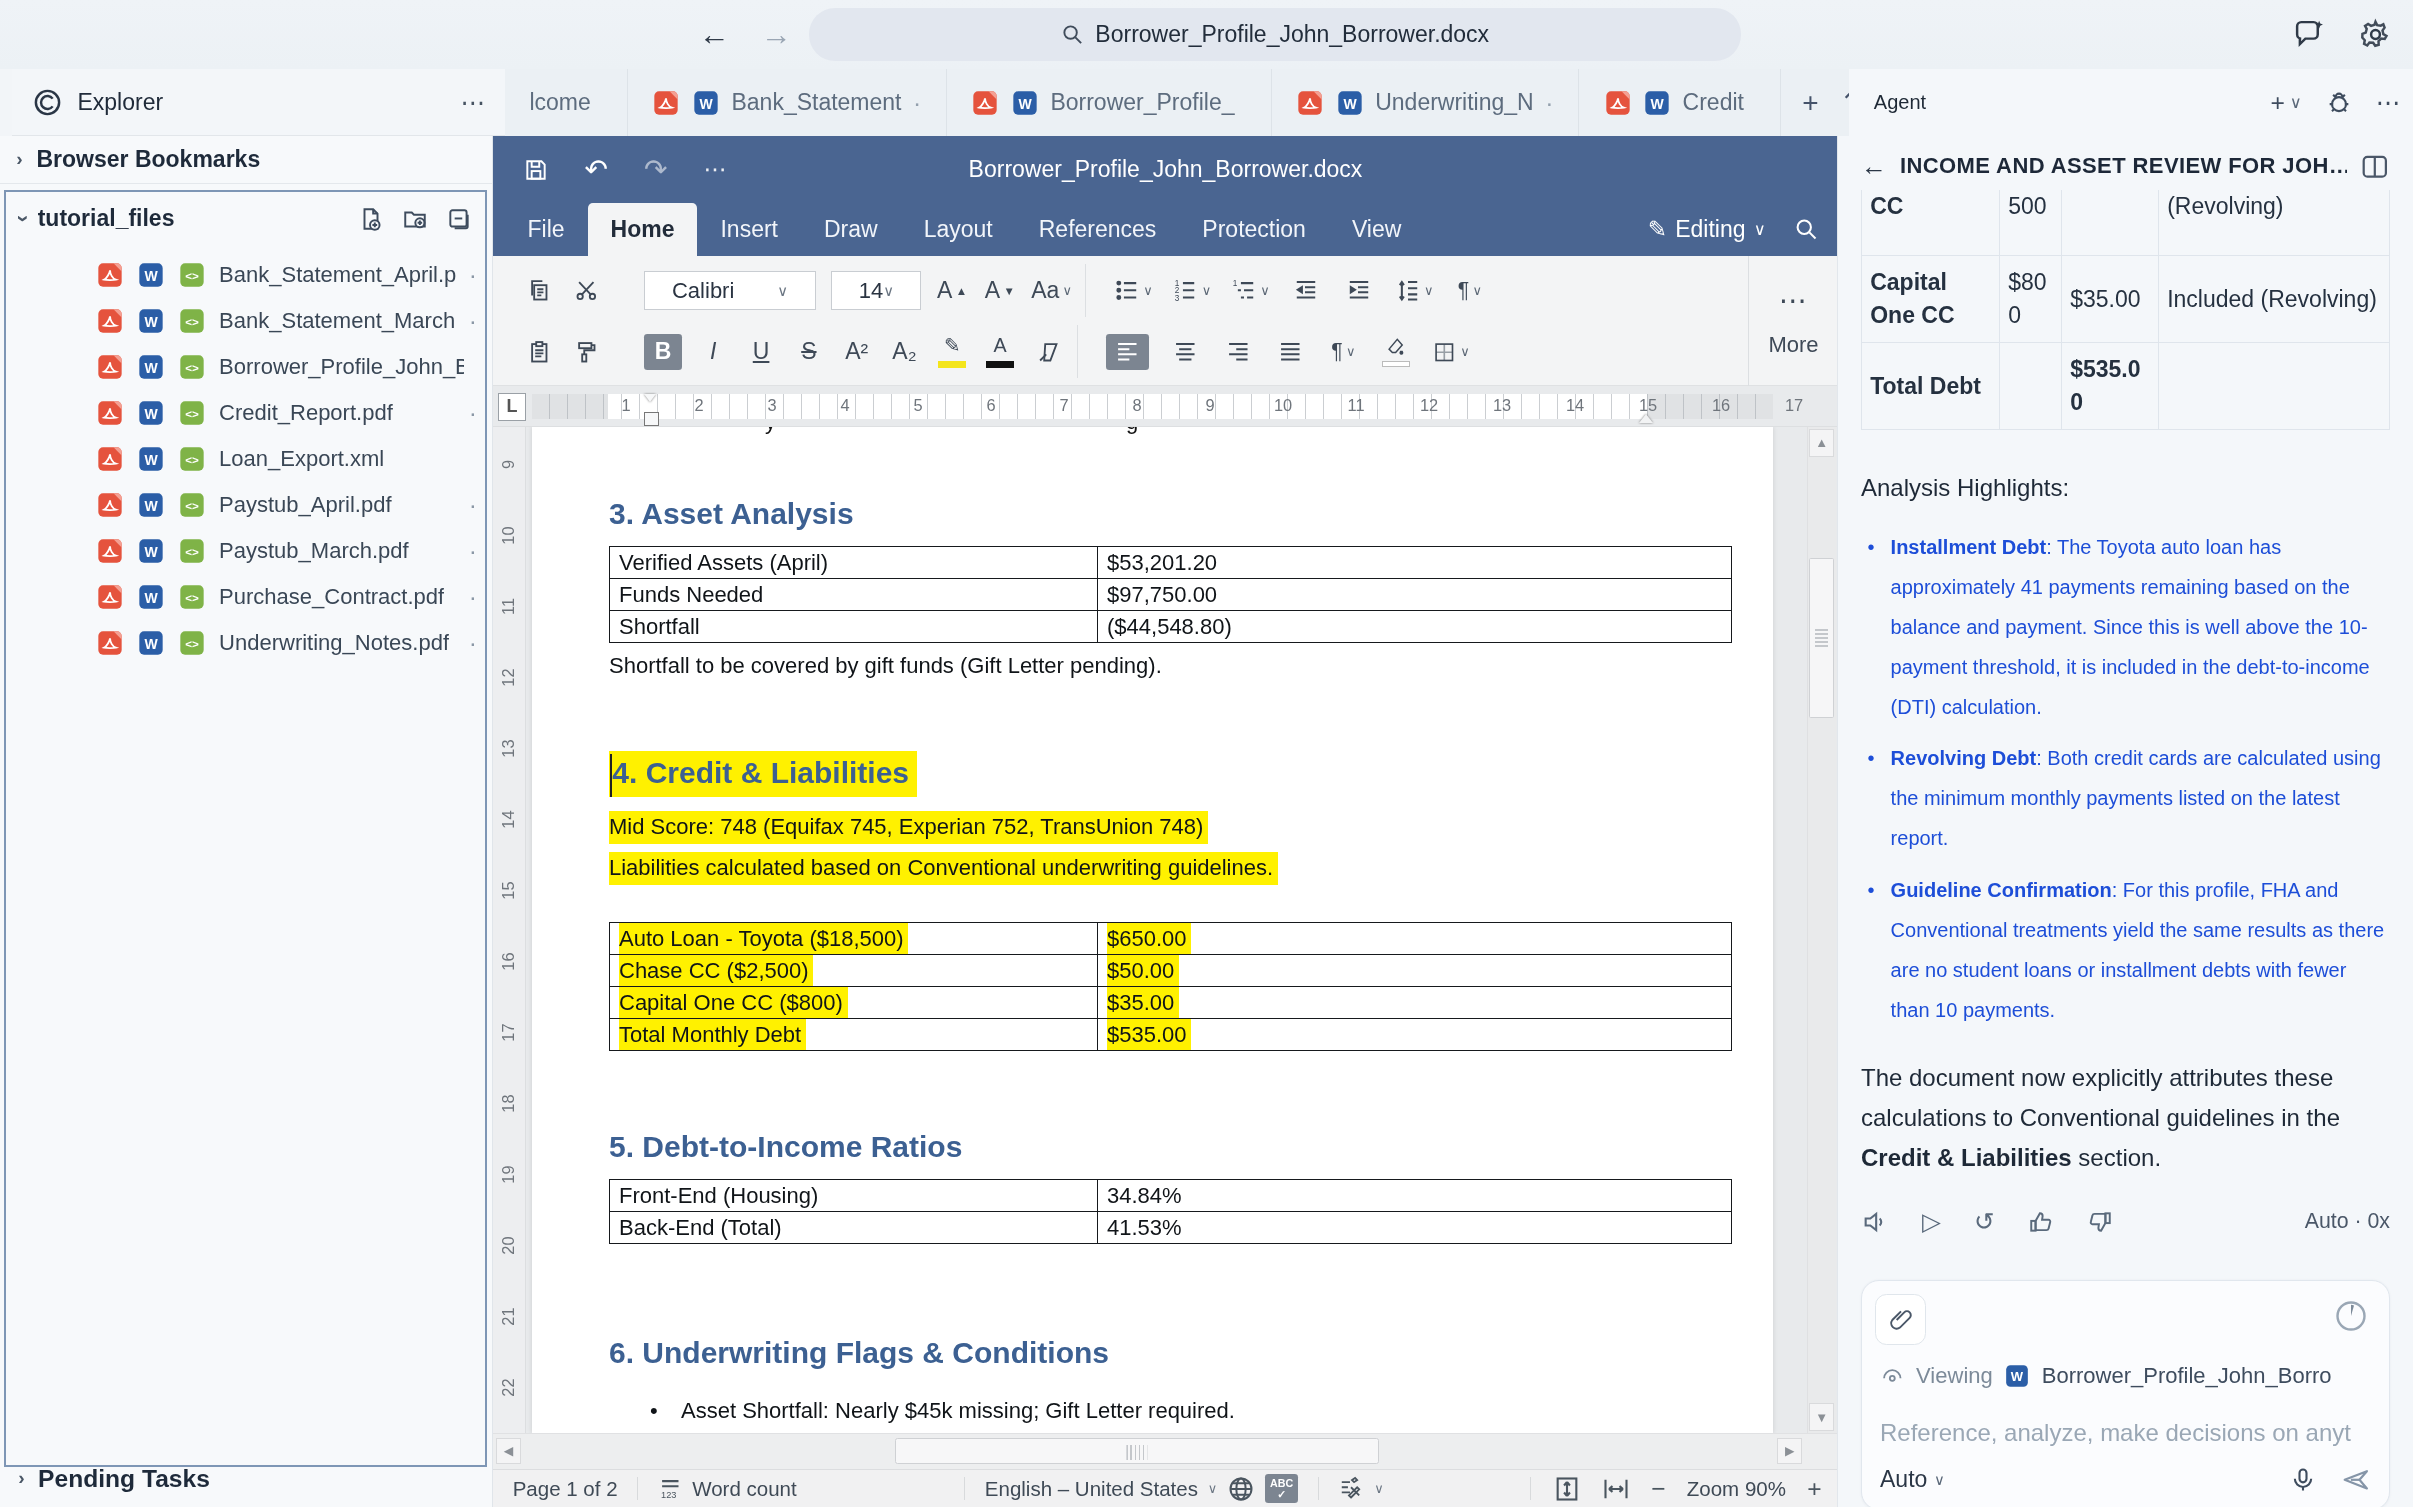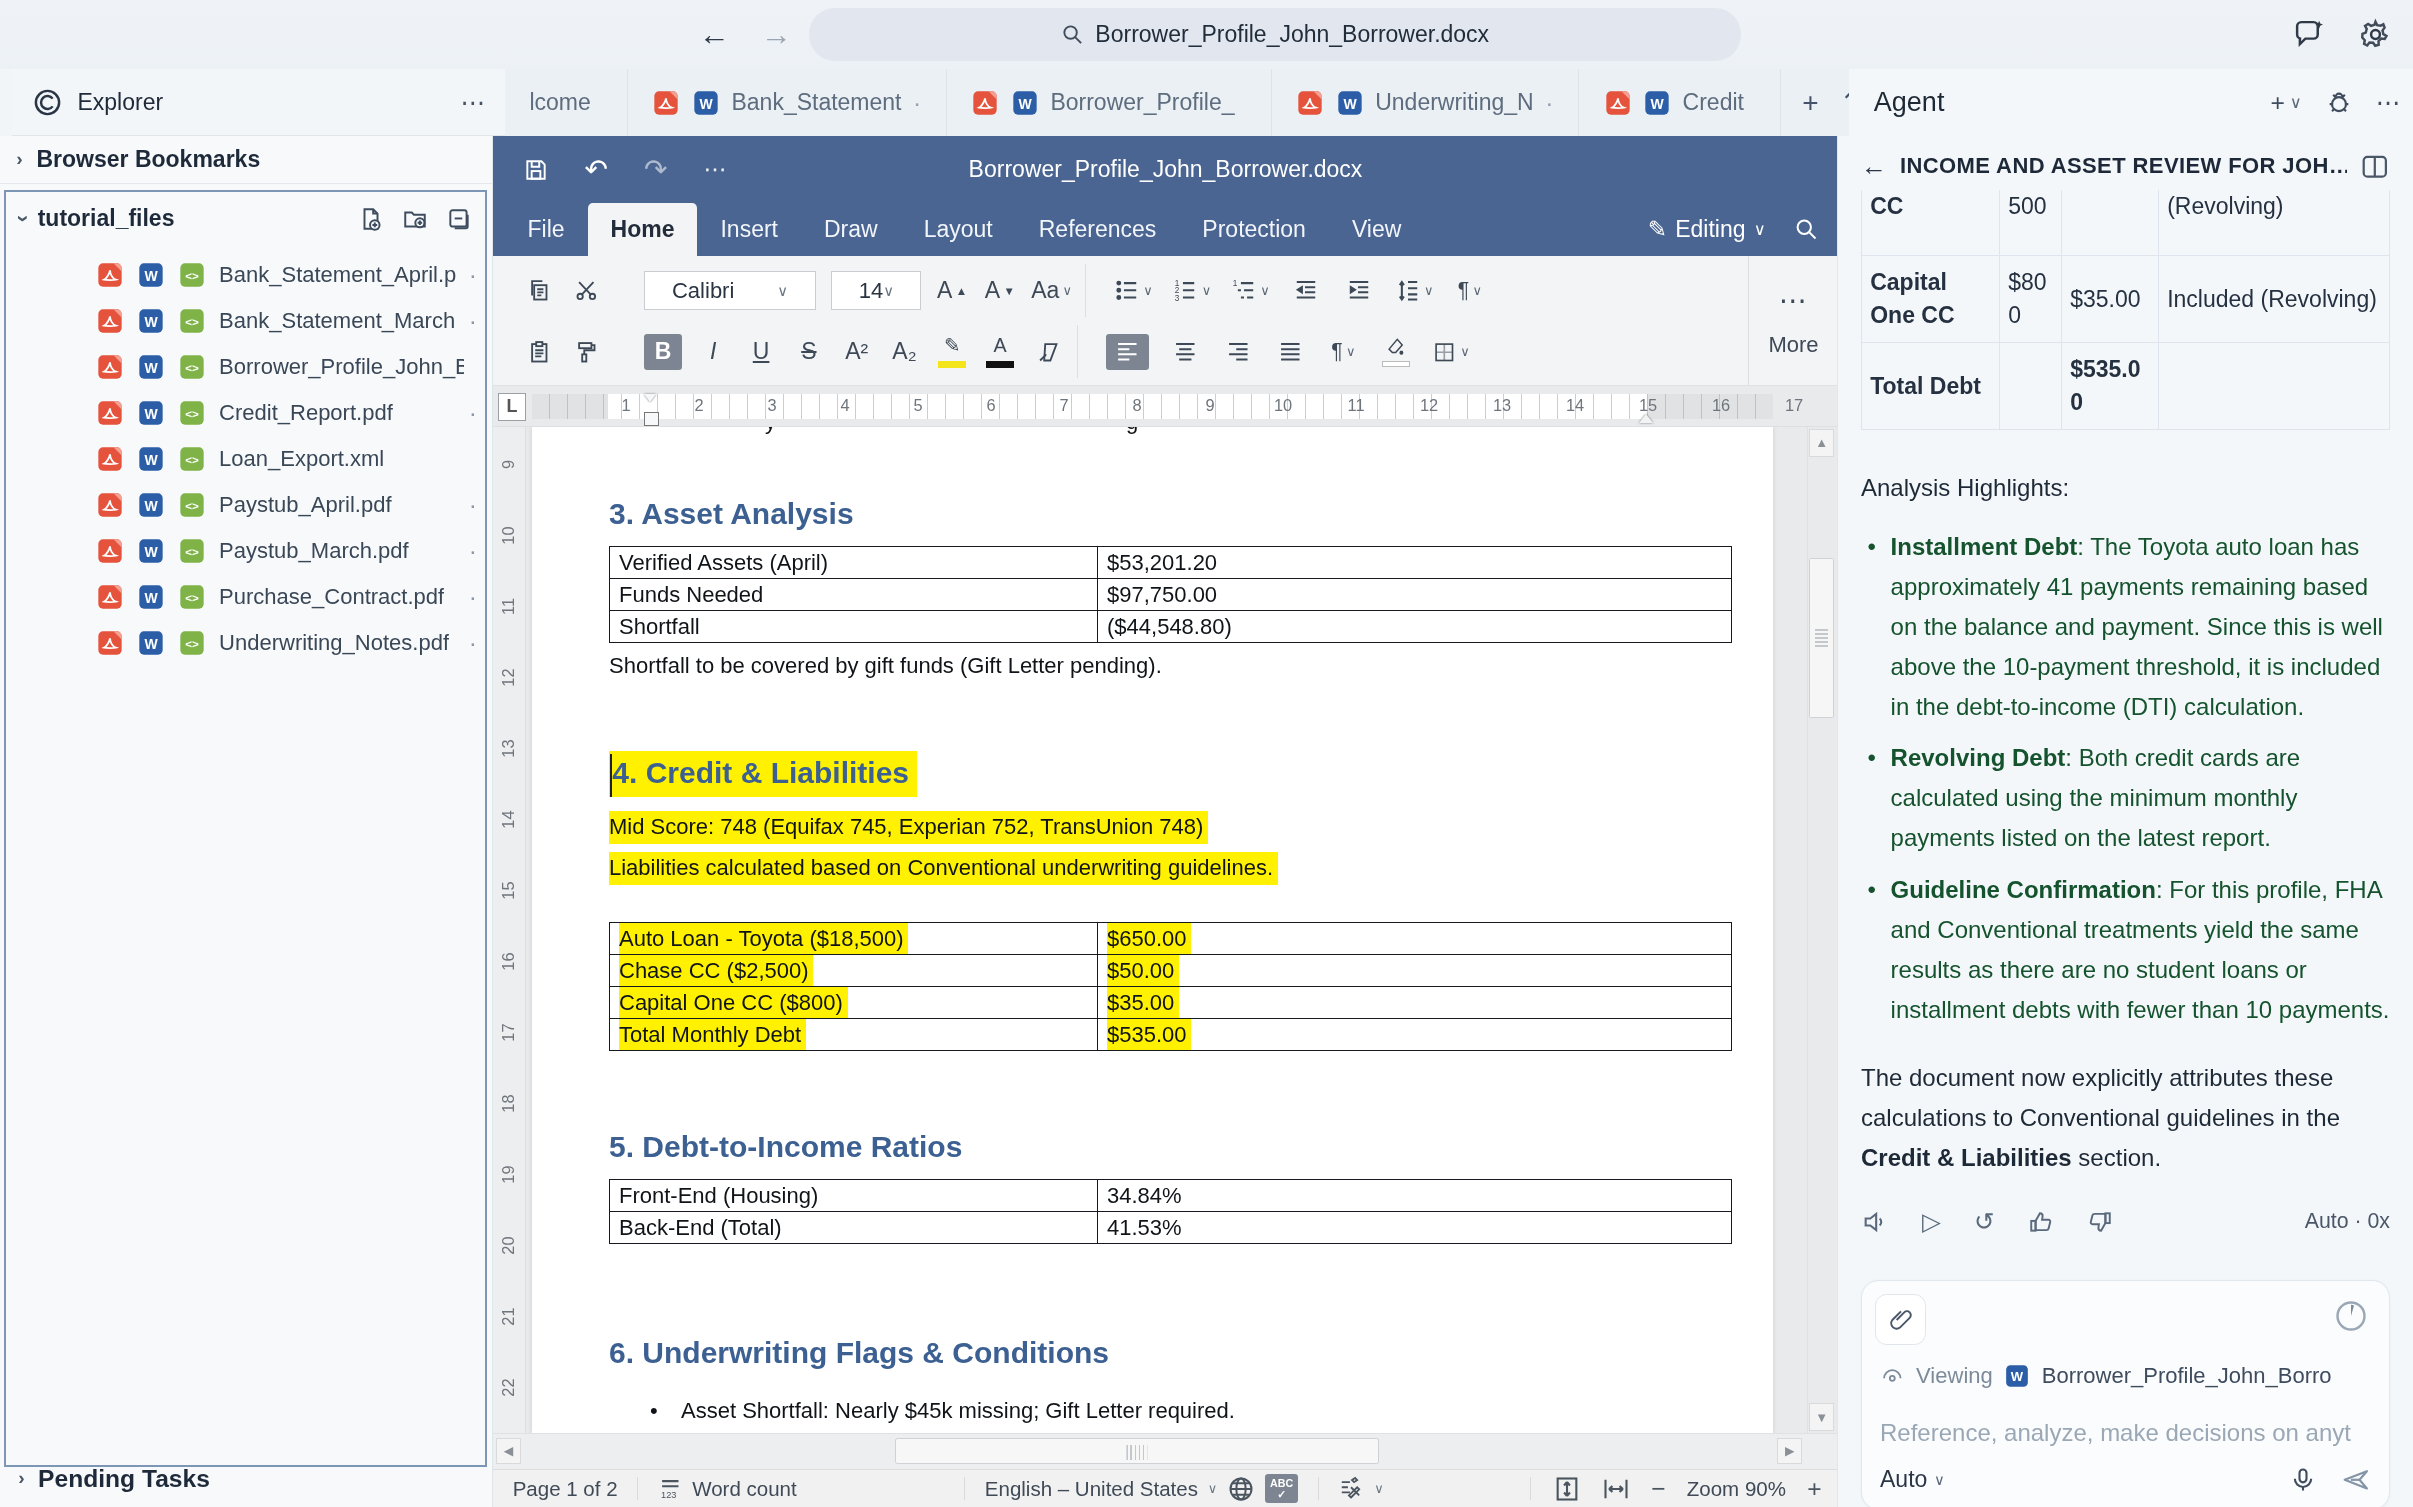--- a/index.html
+++ b/index.html
@@ -18,21 +18,21 @@
   
   .band { position:absolute; left:12px; top:69px; width:2413px; height:67px; display:flex; }
   .explorer-head { width:493px; height:67px; background:#F3F6F9; border-bottom:0.8px solid #E2E6EA; display:flex; align-items:center; padding:0 19.7px; gap:14.8px; }
   .explorer-title { font-size:23px; color:#202B3A; }
   .explorer-dots { margin-left:auto; font-size:24.6px; color:#465362; }
   .tabstrip { width:1345px; height:67px; background:#EBF0F4; display:flex; align-items:stretch; overflow:hidden; }
   .tab { display:flex; align-items:center; gap:11.5px; padding:0 24.6px; font-size:23px; color:#5D6C7E; border-right:0.8px solid #DDE3E8; white-space:nowrap; position:relative; }
   .tab .tdot { color:#93A0AD; font-size:24.6px; }
   .tab-extras { display:flex; align-items:center; gap:24.6px; padding:0 21.3px; color:#45536A; font-size:28px; }
   .agent-head { width:576px; height:67px; background:#F4F7FA; display:flex; align-items:center; padding:0 24.6px; gap:21.3px; }
-  .agent-title { font-size:27px; color:#1E2936;text-align:right; }
+  .agent-title { font-size:20px; color:#1E2936;text-align:right; }
   .agent-head-icons { margin-left:auto; display:flex; align-items:center; gap:23px; color:#3E4C5E; font-size:24.6px; }
   .plusdd { display:flex; align-items:center; gap:4.9px; }
   .plusdd .chev { font-size:16.4px; color:#5A6879; }
 
   
   .sidebar { position:absolute; left:0; top:136px; width:493px; height:1371px; background:#F7F9FB; border-right:0.8px solid #E0E5EA; }
   .bm-row { height:48px; display:flex; align-items:center; gap:13px; padding:0 16.4px; font-weight:bold; font-size:23px; color:#1E2A3A; border-bottom:0.8px solid #E4E8EC; }
   .chev-r { font-size:21.3px; color:#4A5766; transform:scale(.9); }
   .files-panel { position:absolute; left:4.1px; top:54px; width:483px; height:1277px; border:2.5px solid #7E96B5; background:#F7F9FB; }
   .tf-head { height:53px; display:flex; align-items:center; gap:11.5px; padding:0 13px; font-weight:bold; font-size:23px; color:#1E2A3A; }
@@ -152,21 +152,21 @@
   .agent-sub .paneic { margin-left:auto; flex:0 0 auto; }
   .atable { width:100%; border-collapse:collapse; margin-top:8.2px; font-size:23px; color:#253140; }
   .atable td { border:1.6px solid #DFE5EC; padding:9.9px 8.2px; vertical-align:middle; line-height:33px; }
   .atable .c1 { font-weight:bold; width:138px;margin-top:8px; }
   .atable .c2 { width:62px; word-break:break-all; }
   .atable .c3 { width:97px; word-break:break-all; }
   .atable tr.clip td { border-top:none; height:66px; vertical-align:top; padding-top:0; }
   .atable tr.total .c3 { font-weight:bold; }
   .ahl-title { margin-top:44px; font-size:24px; color:#1E2937; }
   .abullets { margin-top:24.6px; }
-  .abullets li { list-style:none; position:relative; padding-left:29.6px; font-size:24px; line-height:40px; color:#14532d; margin-bottom:11.5px; }
+  .abullets li { list-style:none; position:relative; padding-left:29.6px; font-size:20px; line-height:40px; color:#1d4ed8; margin-bottom:11.5px; }
   .abullets li:before { content:"•"; position:absolute; left:6.6px; }
   .abullets .lead { font-weight:bold; }
   .aclosing { margin-top:28px; font-size:24px; line-height:40px; color:#1E2937; }
   .aclosing .bold { font-weight:bold; }
   .aactions { margin-top:29.6px; display:flex; align-items:center; gap:33px; color:#5A6A7C; }
   .aactions .meta { margin-left:auto; font-size:21.3px; color:#4A5768; }
   .aactions .gly { font-size:24.6px; }
   .input-card { margin-top:44px; height:230px; background:#FBFCFE; border:0.8px solid #E1E7EE; border-radius:18px; position:relative; box-shadow:0 0.8px 2.5px rgba(30,50,80,.05); }
   .clip-btn { position:absolute; left:13px; top:13px; width:51px; height:51px; border:0.8px solid #E0E6EC; border-radius:11.5px; display:flex; align-items:center; justify-content:center; background:#FFF; color:#4A5768; }
   .pie { position:absolute; right:19.7px; top:16.4px; }

